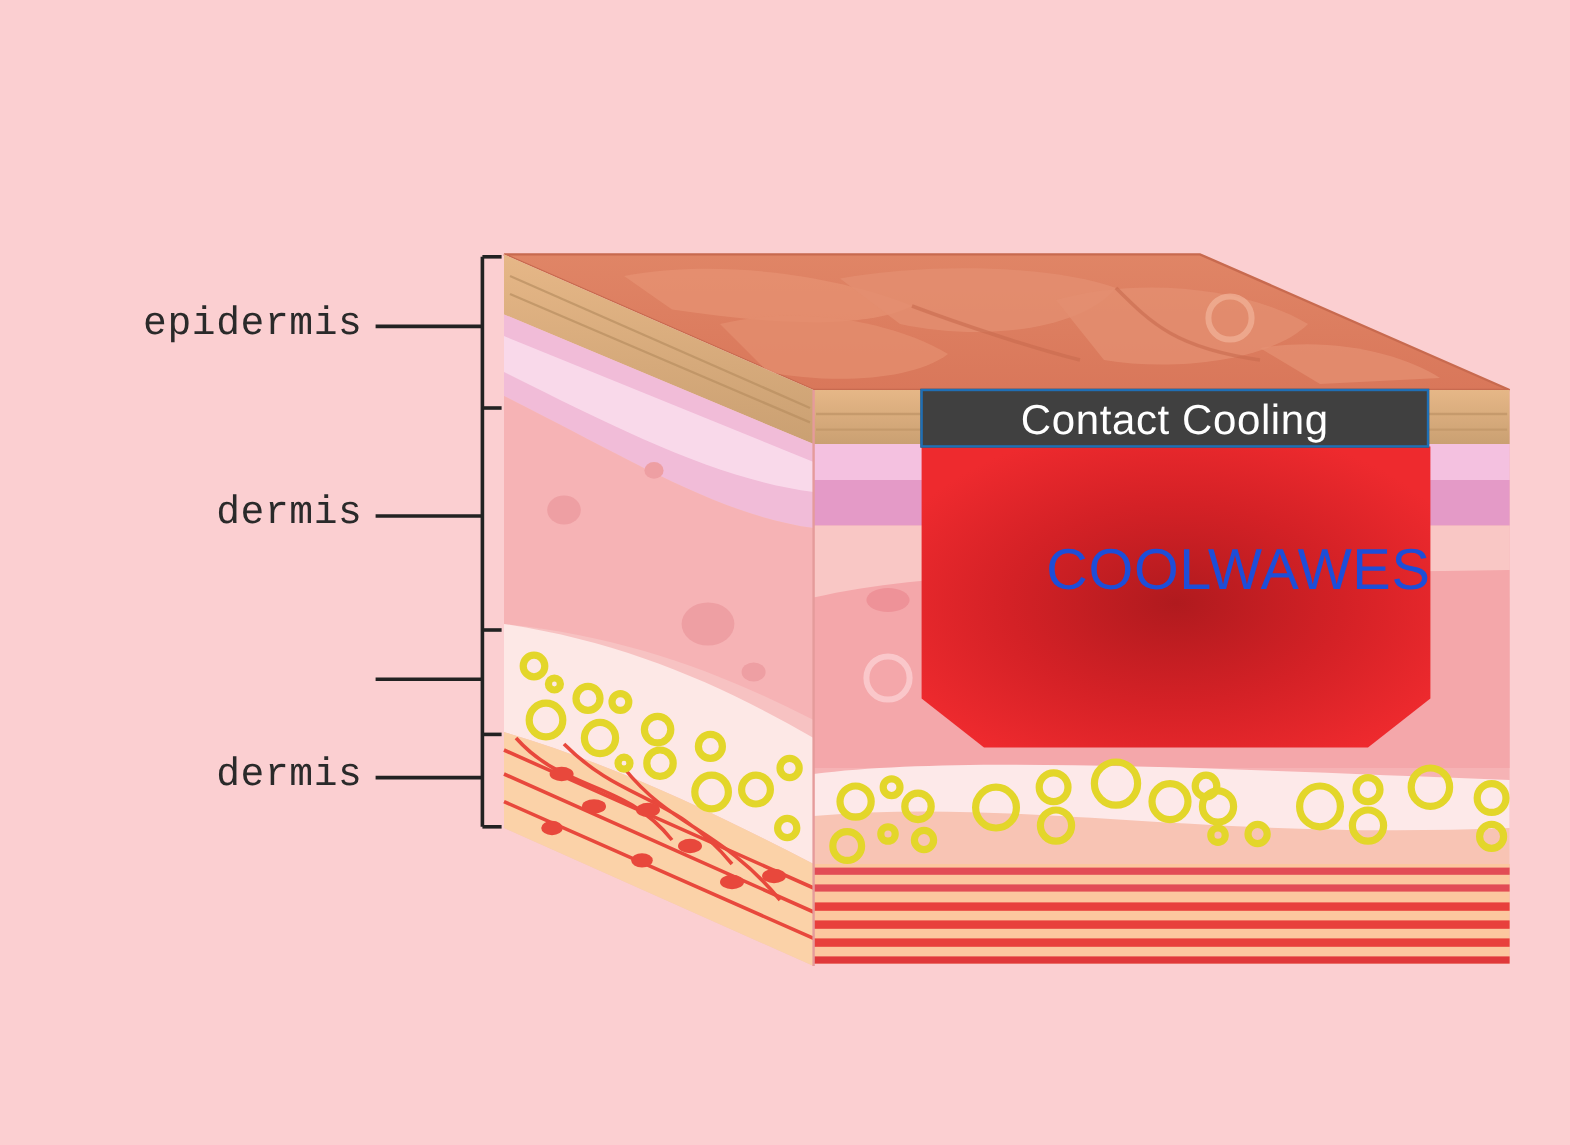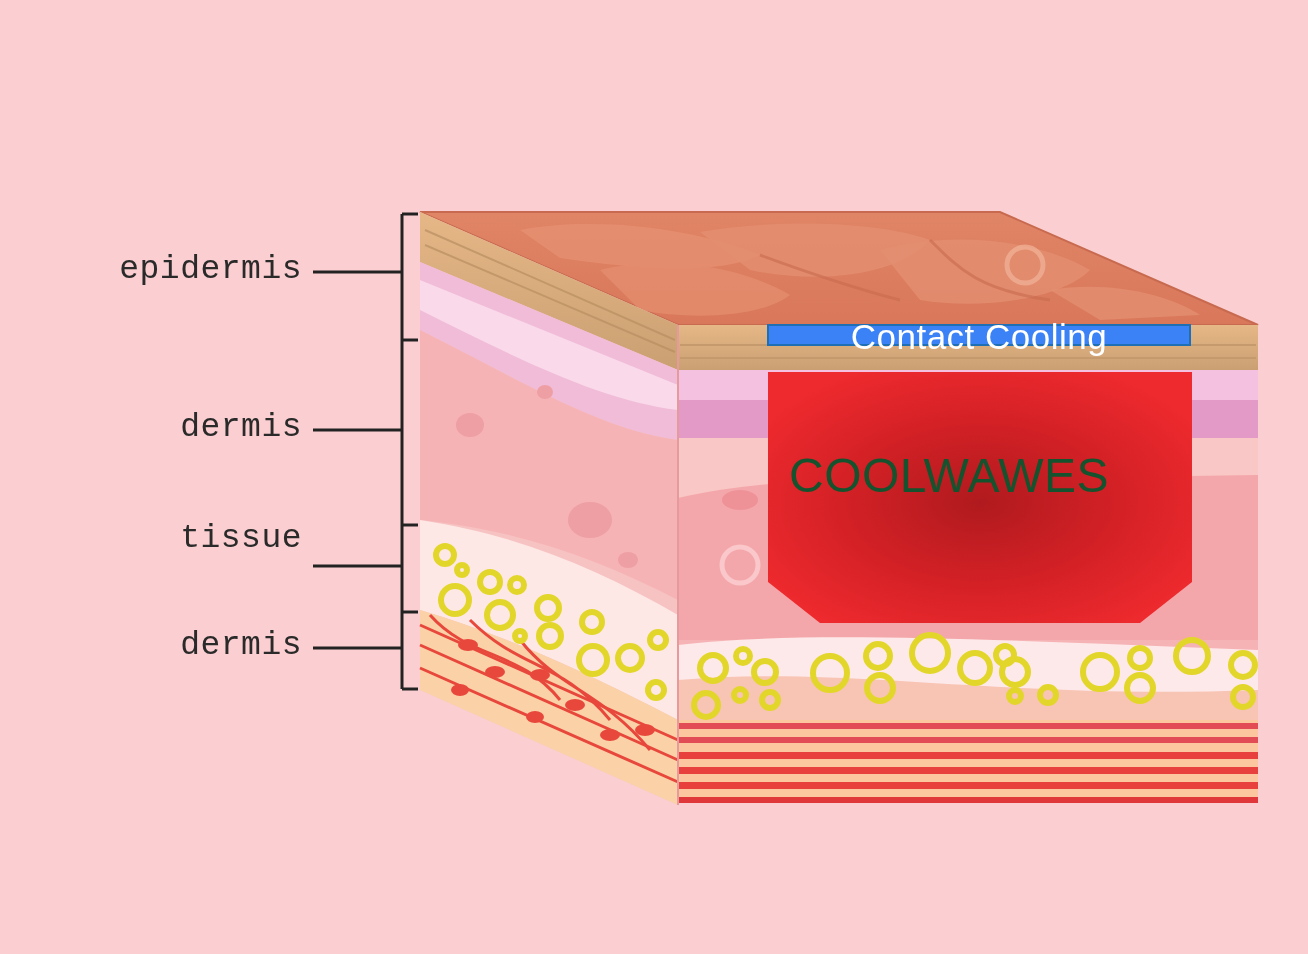--- a/index.html
+++ b/index.html
@@ -1,21 +1,21 @@
 <!DOCTYPE html>
 <html><head>
   <meta charset="utf-8">
   <style>
     html, body { margin:0; padding:0; }
     body { width:1308px; height:954px; background:#fbcfd1; position:relative; overflow:hidden; font-family:"DejaVu Sans", sans-serif; }
     #diagram { position:absolute; left:0; top:0; width:1308px; height:954px; }
     .label { position:absolute; font-family:Liberation Mono, monospace; font-size:33px; color:#2a2a2a; text-align:right; letter-spacing:0.5px; line-height:38px; font-weight:300; }
-    .cooling-bar { position:absolute; left:767px; top:324px; width:424px; height:22px; background:#3b82f6; border:2px solid #1f6fb5; box-sizing:border-box; display:flex; align-items:center; justify-content:center; }
+    .cooling-bar { position:absolute; left:767px; top:324px; width:424px; height:49px; background:#404040; border:2px solid #1f6fb5; box-sizing:border-box; display:flex; align-items:center; justify-content:center; }
     .cooling-text { font-family:"Liberation Sans", sans-serif; color:#ffffff; font-size:35px; line-height:38px; letter-spacing:0.5px; margin-top:4px; }
-    .coolwaves-text { position:absolute; left:768px; top:448px; width:424px; text-align:left; font-family:"Liberation Sans", sans-serif; font-size:48px; color:#14532d; letter-spacing:0.5px;padding-left:21px; }
+    .coolwaves-text { position:absolute; left:768px; top:448px; width:424px; text-align:right; font-family:"Liberation Sans", sans-serif; font-size:48px; color:#1d4ed8; letter-spacing:0.5px; }
   </style>
 </head>
 <body>
 
 <svg id="diagram" width="1308" height="954" viewBox="0 0 1308 954" xmlns="http://www.w3.org/2000/svg">
   <defs>
     <radialGradient id="redGrad" cx="50%" cy="52%" r="60%">
       <stop offset="0%" stop-color="#b01a1e"></stop>
       <stop offset="55%" stop-color="#d42126"></stop>
       <stop offset="100%" stop-color="#ee2a2e"></stop>
@@ -158,20 +158,19 @@
     <line x1="313" y1="272" x2="402" y2="272"></line>
     <line x1="313" y1="430" x2="402" y2="430"></line>
     <line x1="313" y1="566" x2="402" y2="566"></line>
     <line x1="313" y1="648" x2="402" y2="648"></line>
   </g>
 </svg>
 
 <div class="label" style="left:60px; top:251px; width:242px;">epidermis</div>
 <div class="label" style="left:60px; top:409px; width:242px;">dermis</div>
 <div class="label" style="left:20px; top:520px; width:282px;">
-  <div>tissue</div>
 </div>
 <div class="label" style="left:60px; top:627px; width:242px;">dermis</div>
 
 <div class="cooling-bar">
   <span class="cooling-text">Contact Cooling</span>
 </div>
 <div class="coolwaves-text">COOLWAWES</div>
 
 </body></html>

